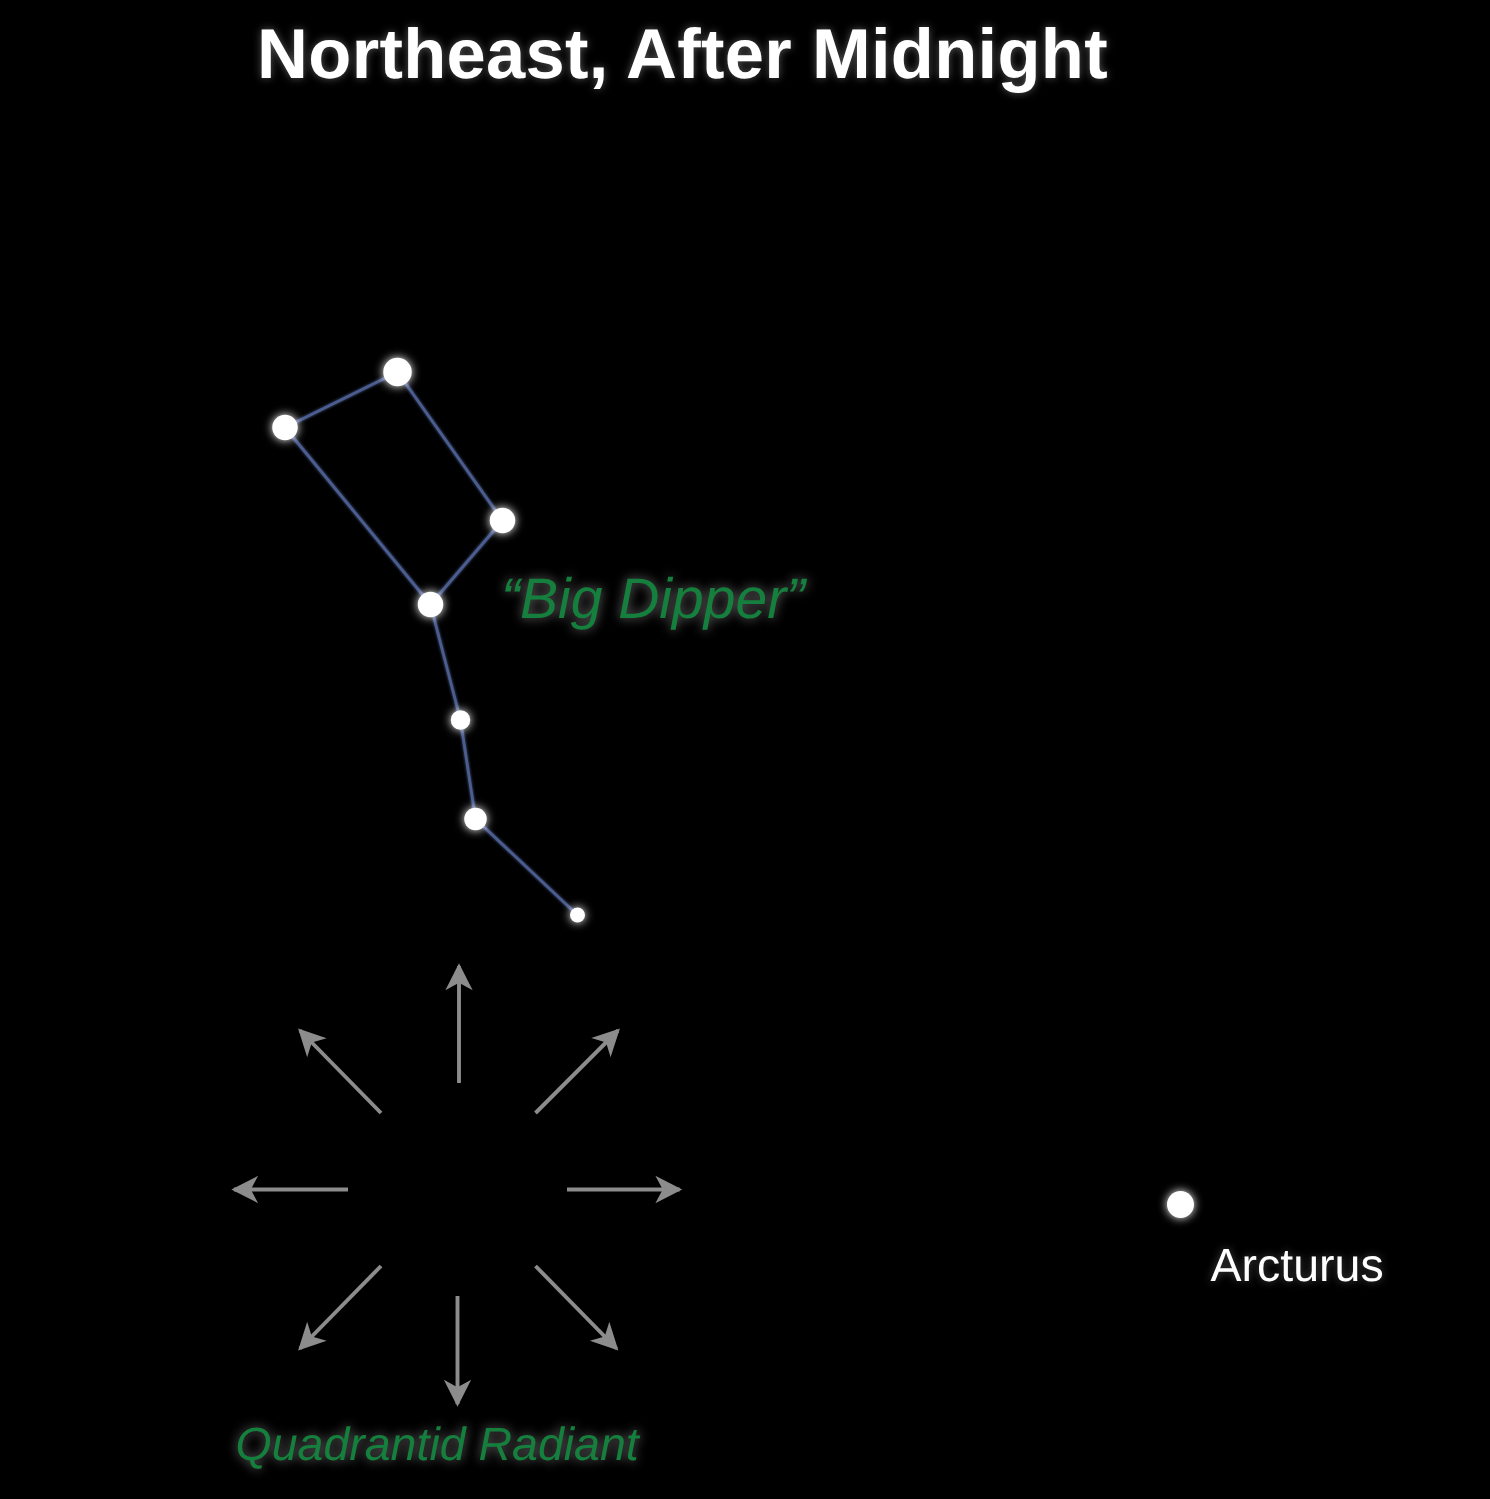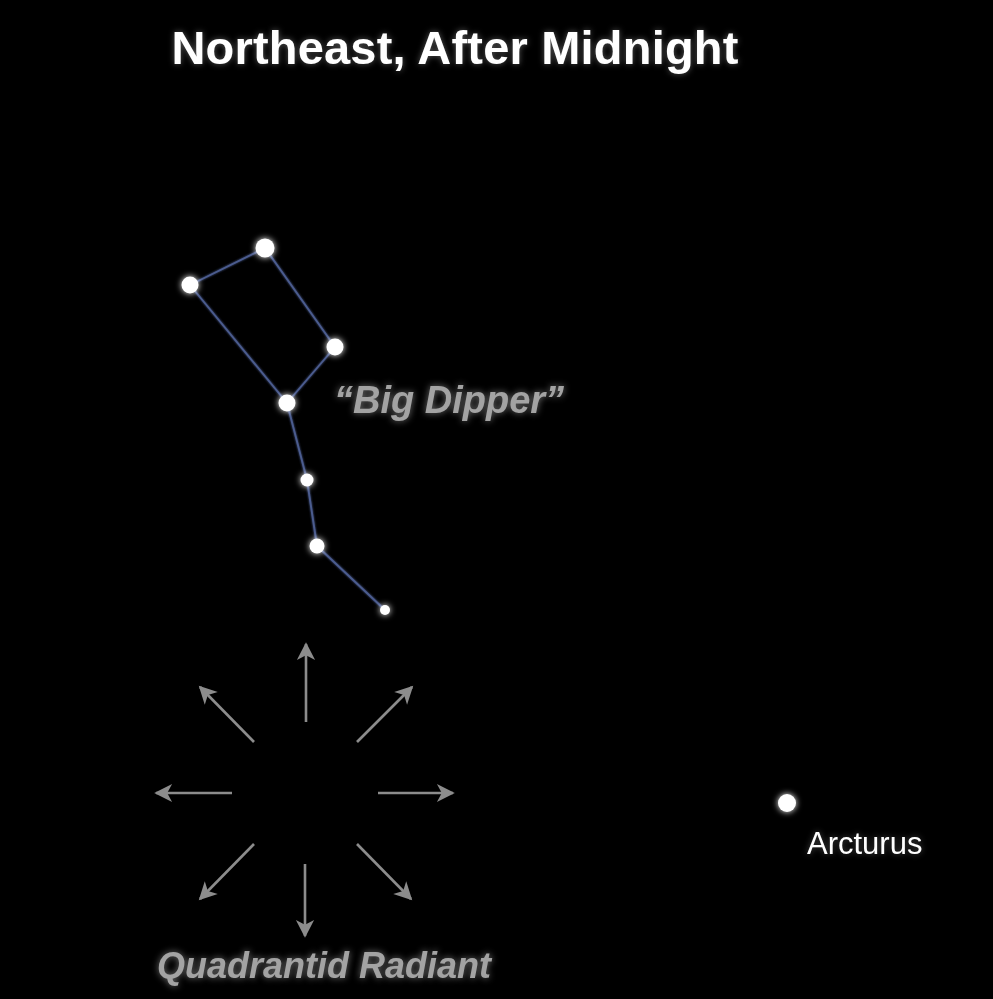--- a/index.html
+++ b/index.html
@@ -27,47 +27,47 @@
     position: absolute;
     left: 0;
     top: 0;
     width: 993px;
     height: 999px;
     display: block;
   }
   .chart-title {
     position: absolute;
     left: 0;
-    top: 20px;
+    top: 8px;
     width: 910px;
     text-align: center;
     color: #ffffff;
     font-size: 47px;
     font-weight: bold;
     letter-spacing: 0.2px;
     text-shadow: 0 0 6px rgba(255,255,255,0.35);
     white-space: nowrap;
   }
   .label-italic {
     position: absolute;
-    color: #a3a3a3;
-    font-weight: bold;
+    color: #15803d;
+    font-weight: normal;
     font-style: italic;
     white-space: nowrap;
     text-shadow: 0 0 7px rgba(255,255,255,0.45);
   }
   .label-bigdipper {
     left: 334px;
     top: 379px;
     font-size: 38px;
   }
   .label-radiant {
     left: 157px;
     top: 945px;
-    font-size: 36px;
+    font-size: 31px;
     text-align: center;
   }
   .star-label {
     position: absolute;
     color: #ffffff;
     font-size: 31px;
     font-weight: normal;
     font-style: normal;
     white-space: nowrap;
     text-shadow: 0 0 6px rgba(255,255,255,0.3);

